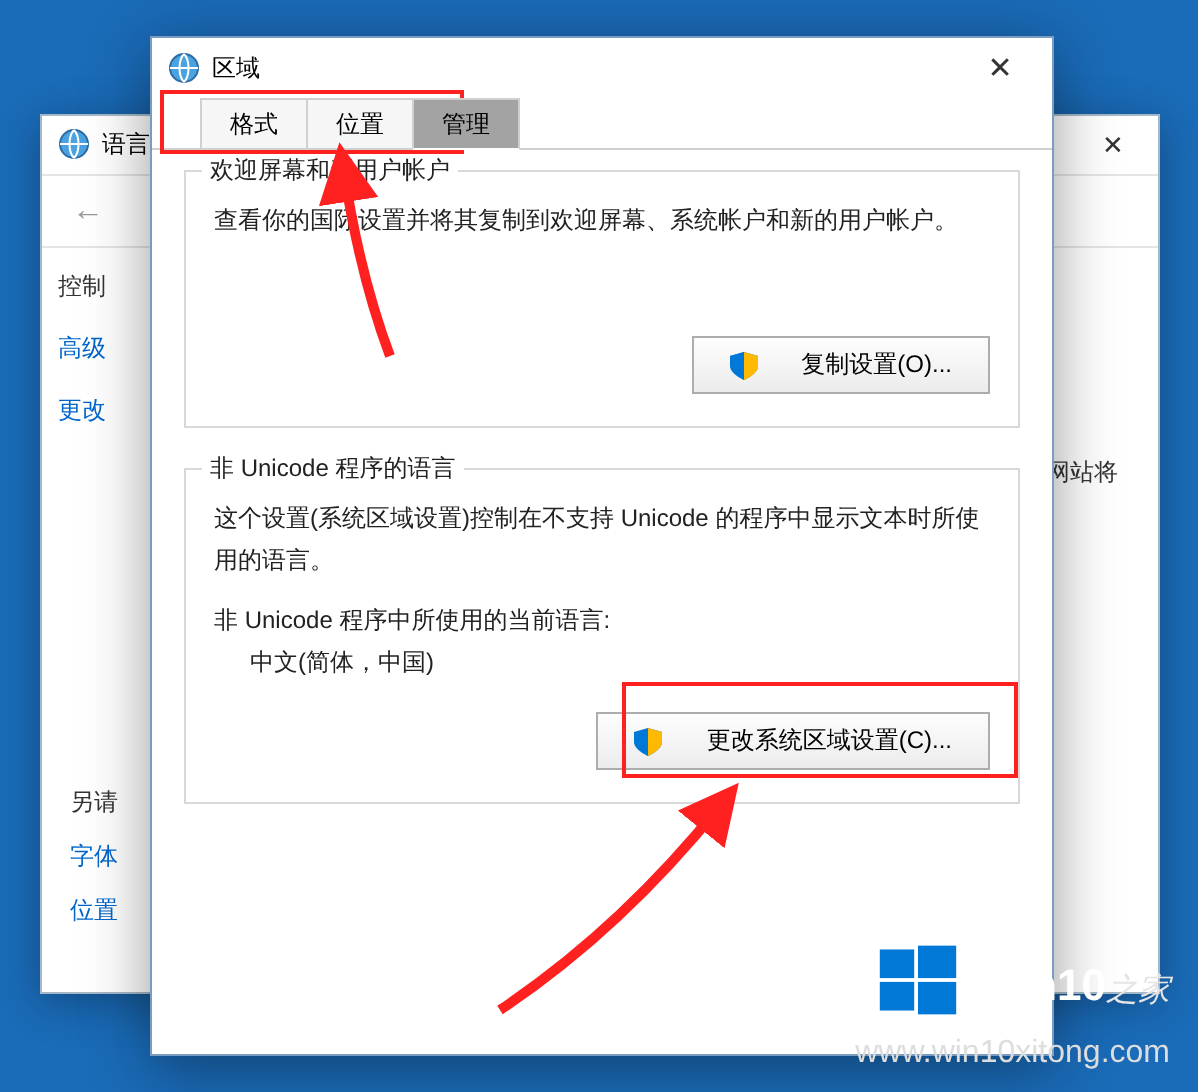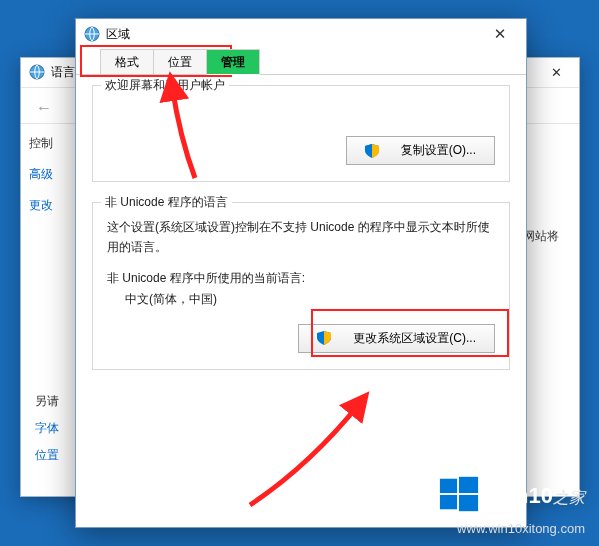--- a/index.html
+++ b/index.html
@@ -72,25 +72,24 @@
   .tab {
     padding: 4px 14px 3px; font-size: 12px;
     border: 1px solid #d0d0d0;
     border-bottom: none;
     background: #f6f6f6;
     margin-right: -1px;
     position: relative;
     cursor: pointer;
   }
   .tab.active {
-    background: #22c55e;
+    background: #a3a3a3;
     border-bottom: 1px solid #fff;
     margin-bottom: -1px;
     z-index: 2;
-    font-weight: bold;
   }
   .tabs-highlight {
     position: absolute; left: 4px; top: -4px;
     width: 152px; height: 32px;
     border: 2px solid #ff2020;
     pointer-events: none;
   }
 
   .dlg-body { padding: 10px 16px; font-size: 12px; color: #222; position: relative;}
 
@@ -131,21 +130,21 @@
 
   
   .watermark {
     position: absolute; right: 14px; bottom: 10px;
     text-align: right; color: #fff;
   }
   .wm-top { display:flex; align-items:center; gap:8px; justify-content:flex-end;}
   .wm-logo svg { width: 42px; height: 42px; }
   .wm-title { font-size: 22px; font-weight: 600; text-align: center; }
   .wm-sub { color:#e5e5e5; font-style: italic;}
-  .wm-url { font-size: 13px; color:#ddd; margin-top:2px;}
+  .wm-url { font-size: 16px; color:#ddd; margin-top:2px;}
 </style>
 </head>
 <body>
 
 <div class="bg-window">
   <div class="bg-titlebar">
     <div class="bg-title-left">
       <span class="globe-icon">
         <svg viewBox="0 0 16 16">
             <circle cx="8" cy="8" r="7" fill="#4aa3e0" stroke="#2c6ca7"></circle>
@@ -196,20 +195,21 @@
     <div class="tab">格式</div>
     <div class="tab">位置</div>
     <div class="tab active">管理</div>
     <div class="tabs-highlight"></div>
   </div>
 
   <div class="dlg-body">
 
     <div class="groupbox">
       <div class="legend">欢迎屏幕和新用户帐户</div>
+      <div class="group-text">查看你的国际设置并将其复制到欢迎屏幕、系统帐户和新的用户帐户。</div>
       <div style="height:36px"></div>
       <div class="btn-row">
         <button class="win-btn">
           <span class="shield-icon">
             <svg viewBox="0 0 14 14">
                 <path d="M7 0 L14 2 V7 C14 11 7 14 7 14 C7 14 0 11 0 7 V2 Z" fill="#0078d7"></path>
                 <path d="M7 0 L14 2 V7 C14 11 7 14 7 14 Z" fill="#ffb900"></path>
                 <path d="M7 0 L0 2 V7 L7 7 Z" fill="#0078d7"></path>
                 <path d="M7 7 L14 7 V7 C14 11 7 14 7 14 Z" fill="#ffb900"></path>
               </svg>

